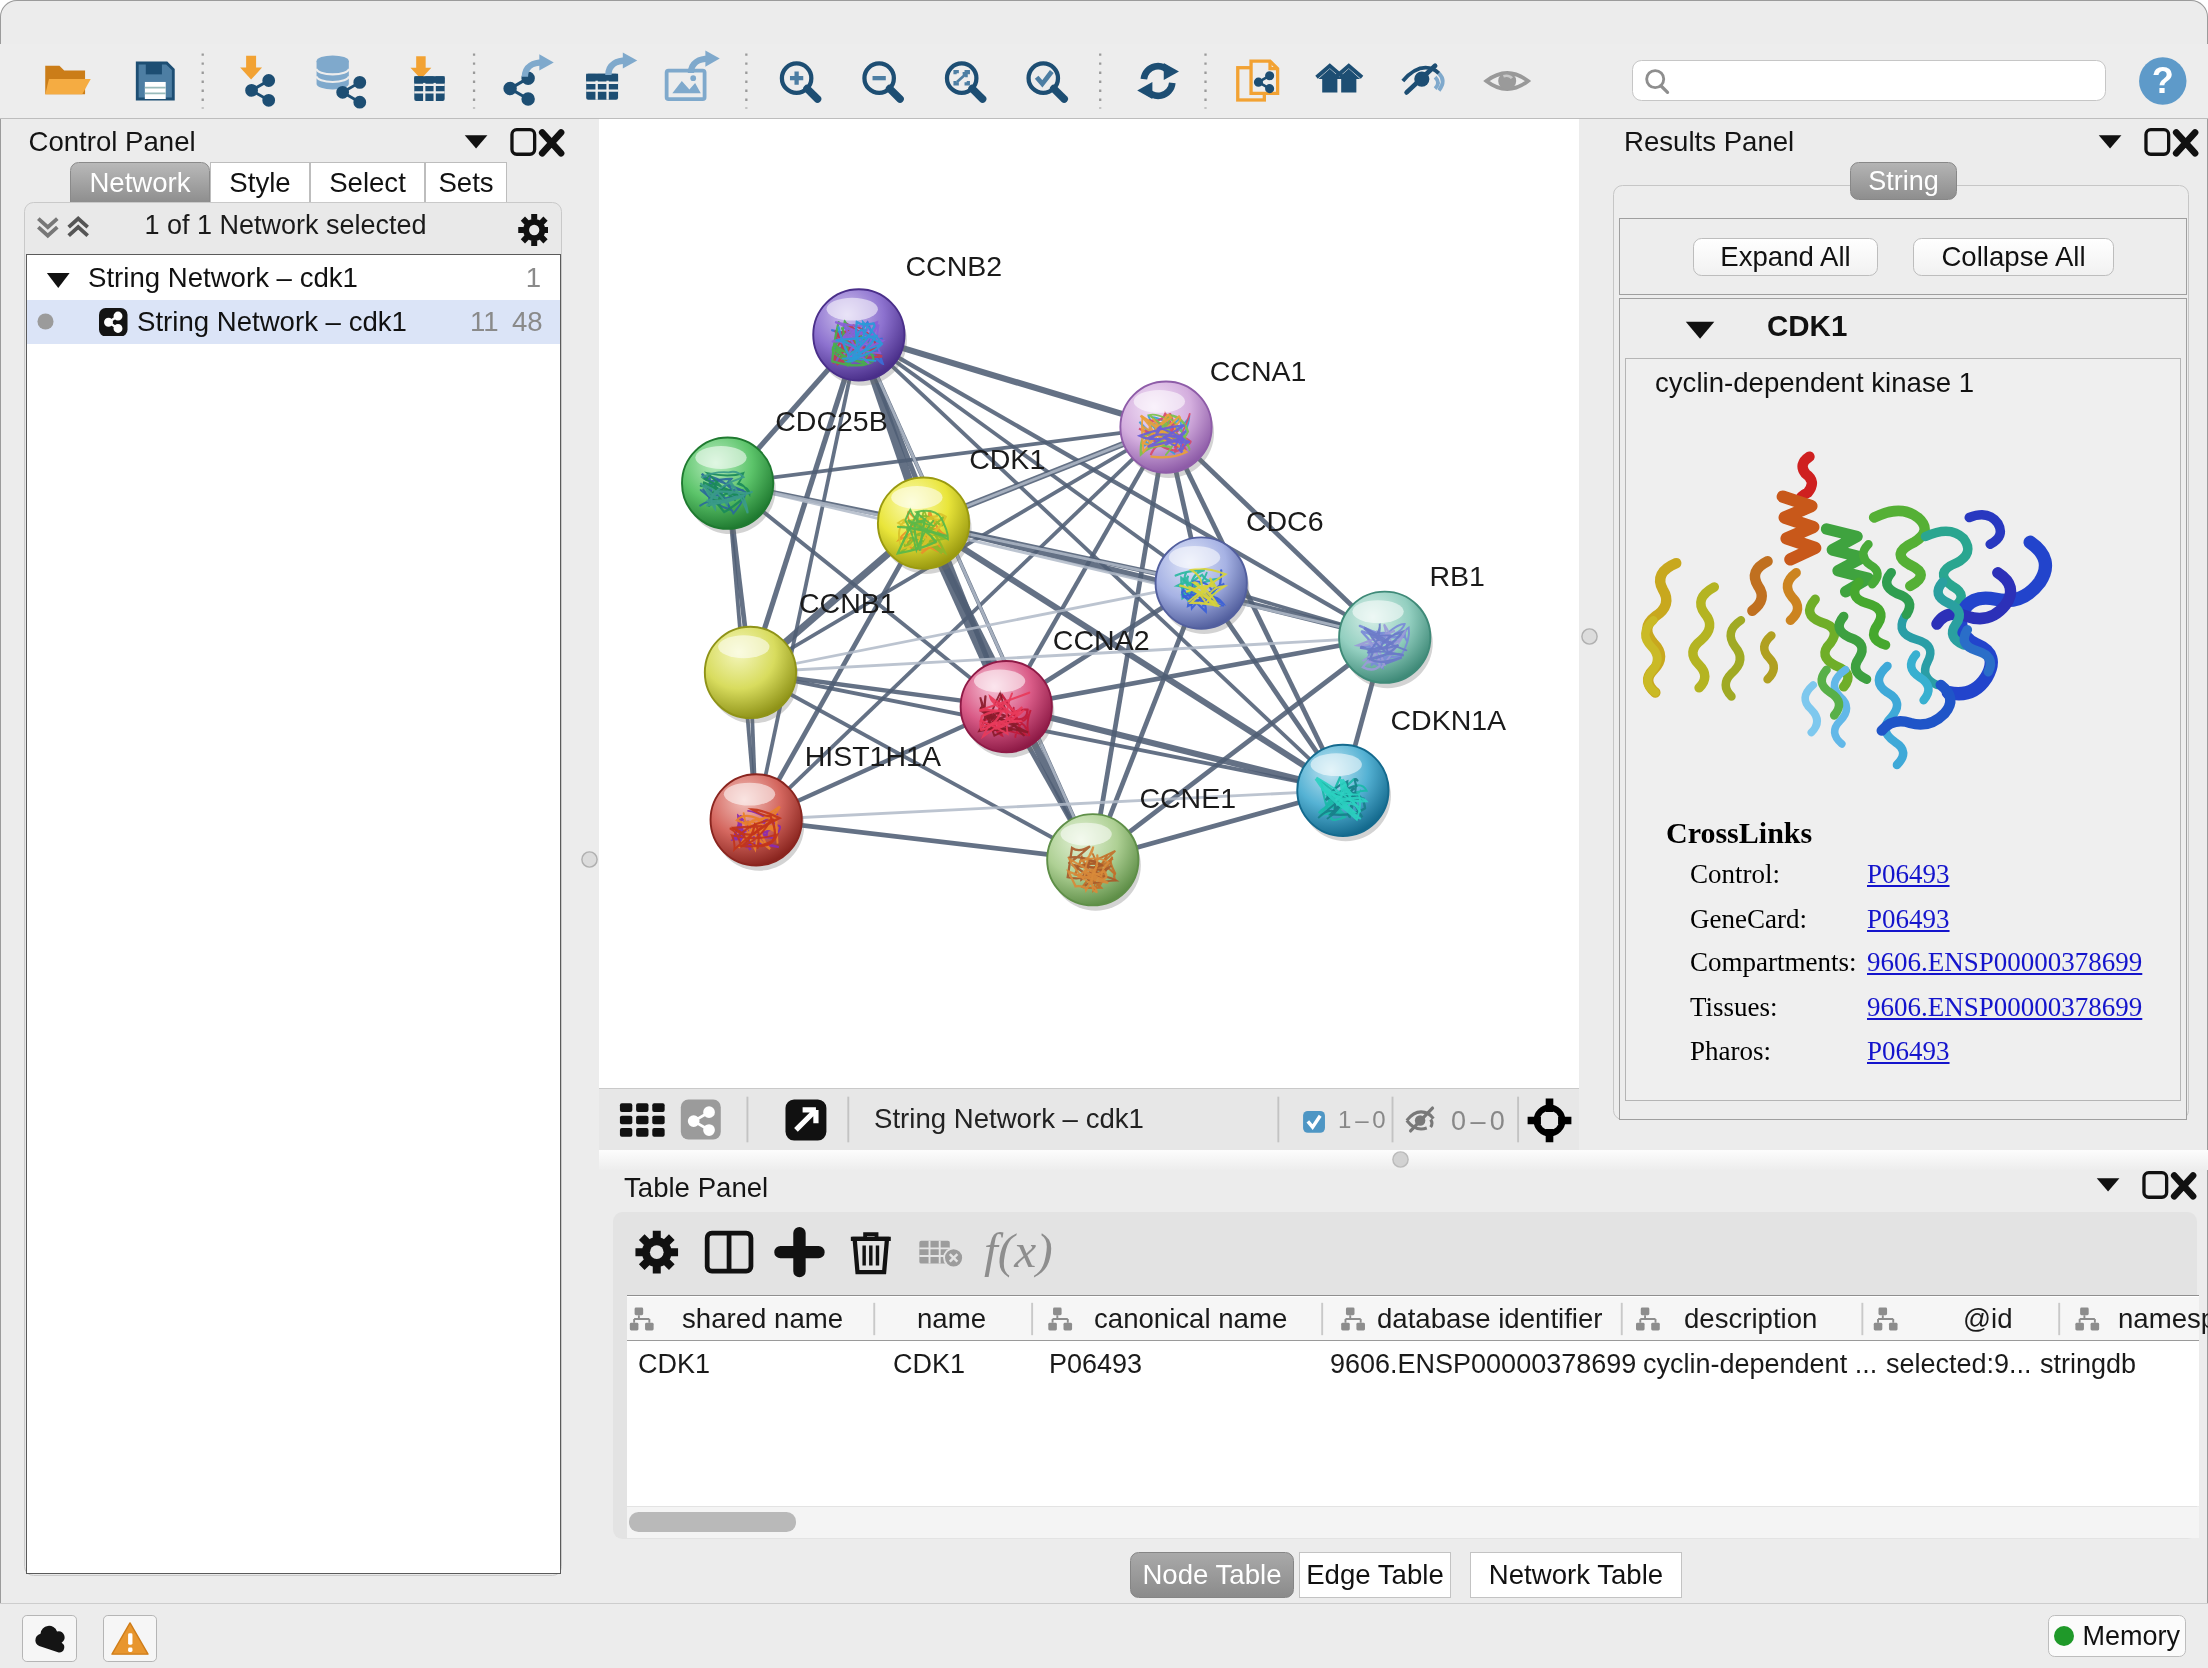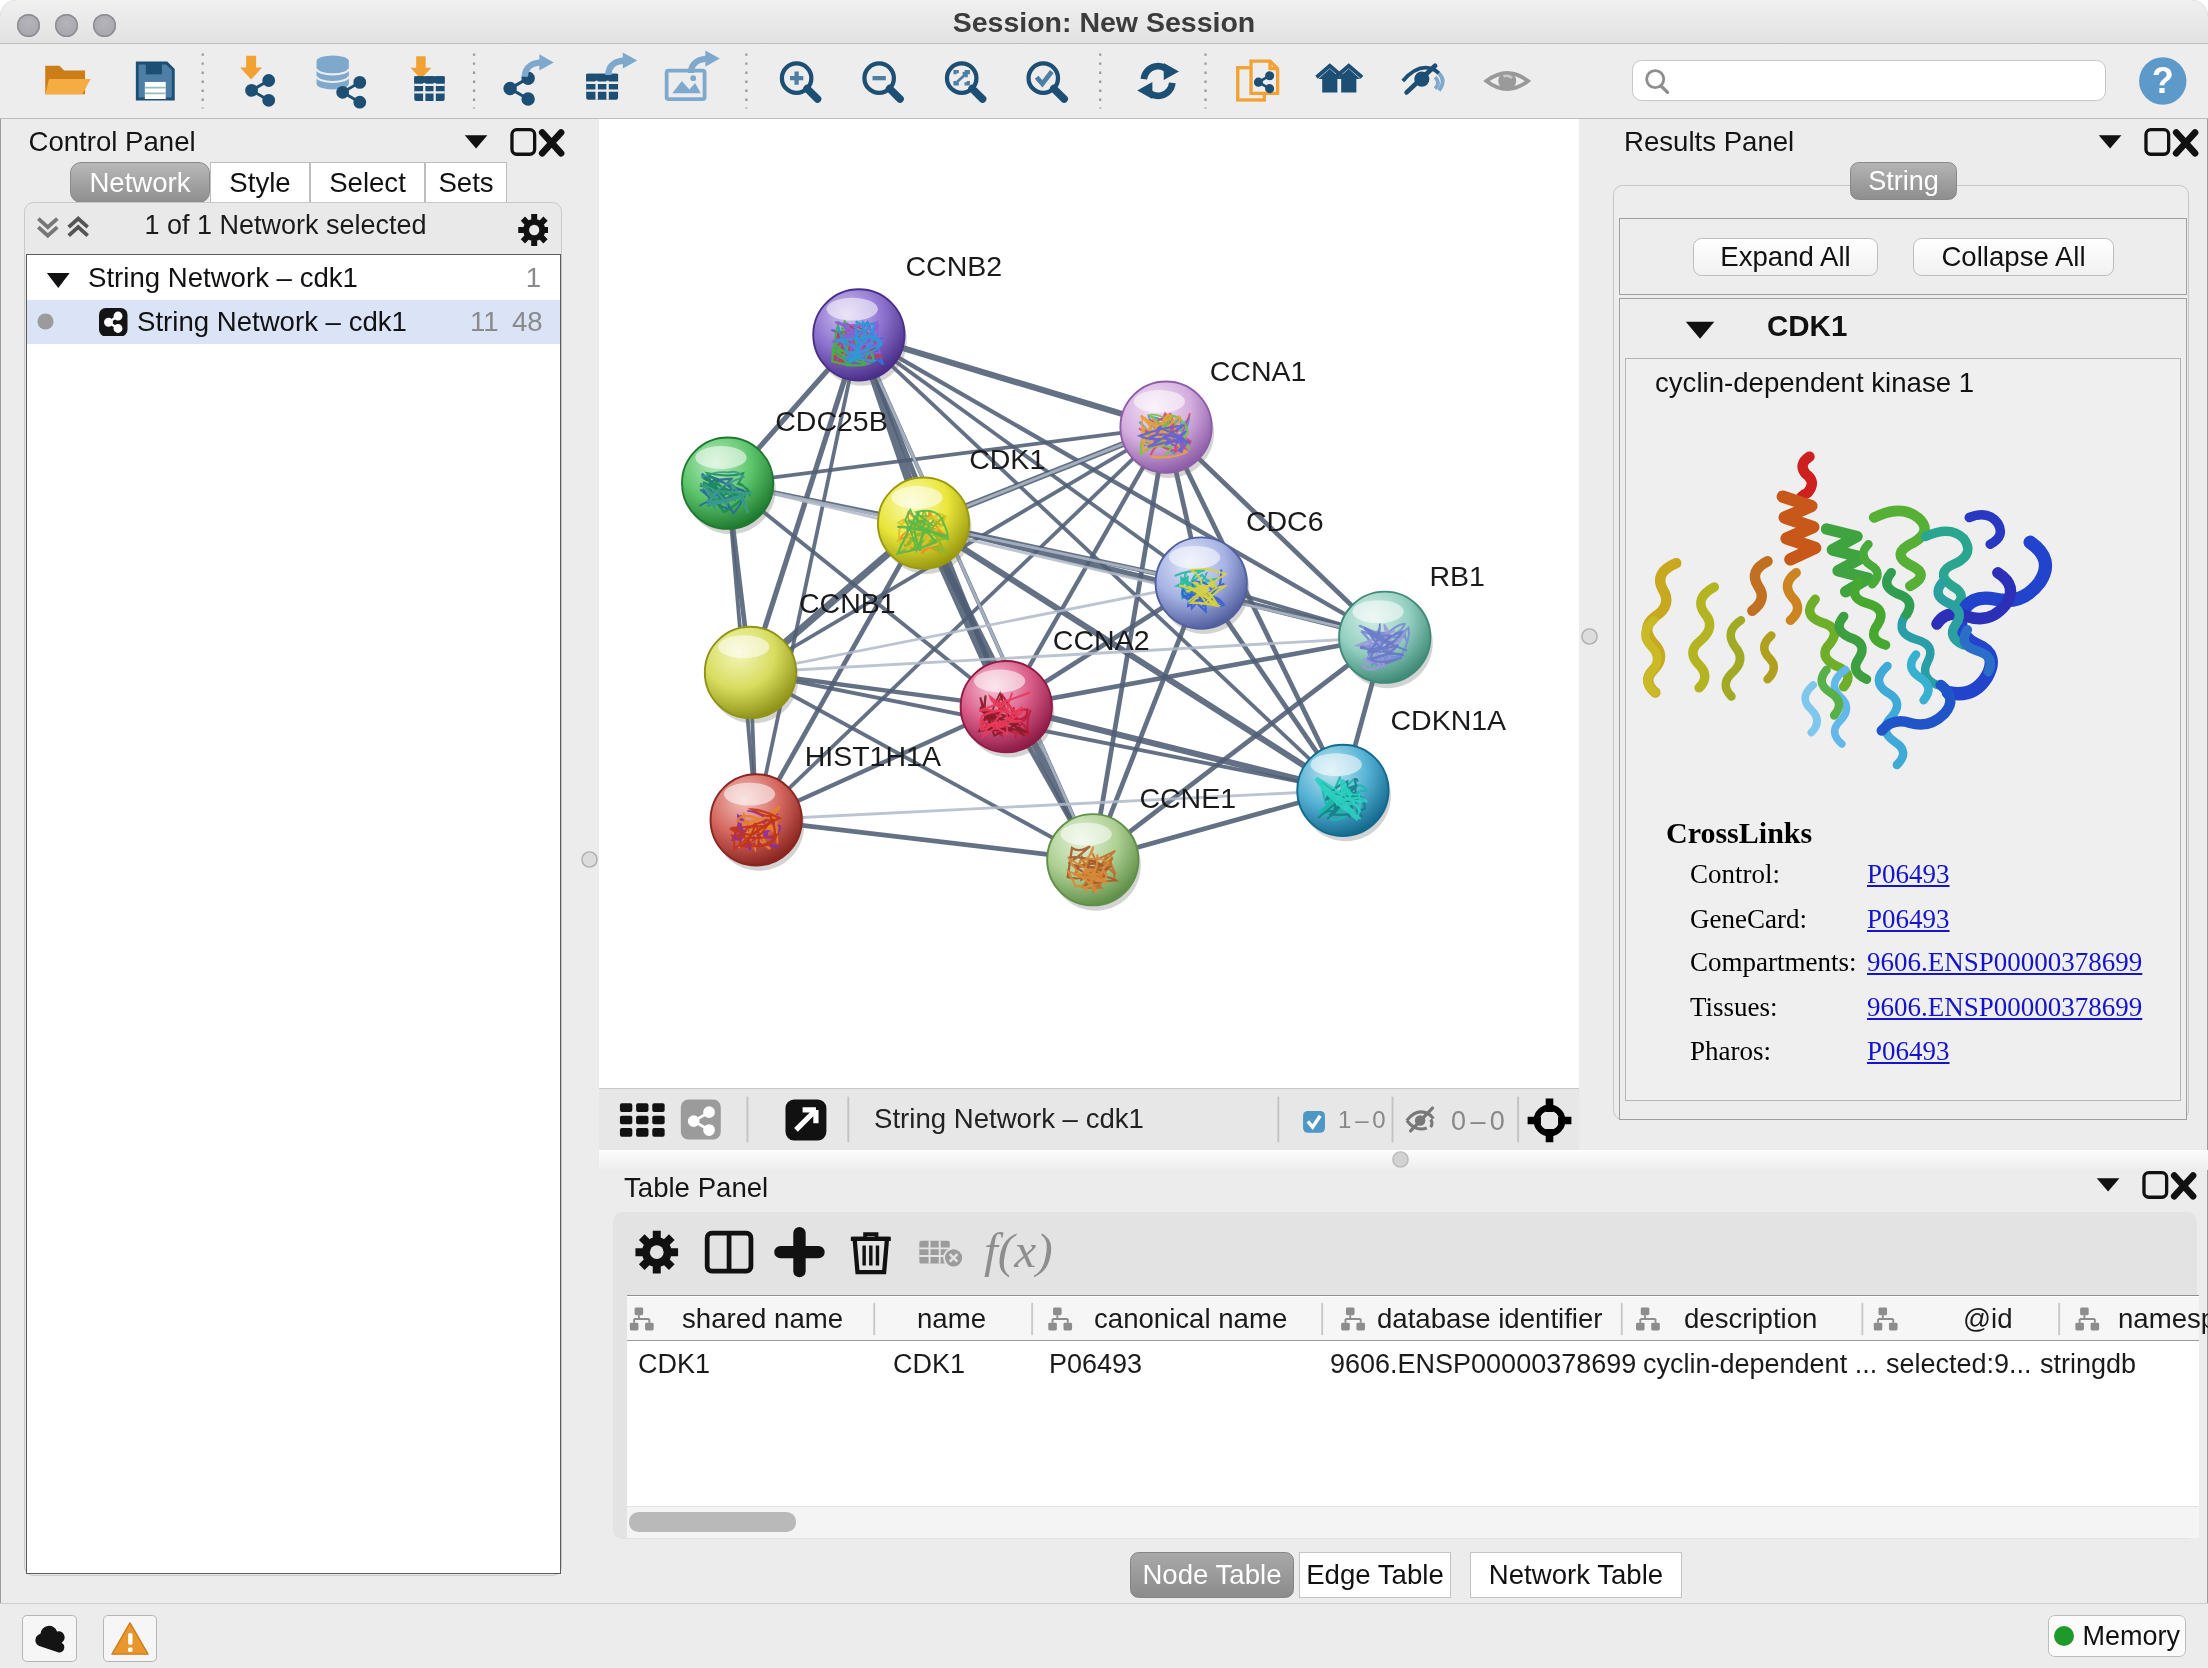--- a/index.html
+++ b/index.html
@@ -51,26 +51,20 @@
   .btab.sel{background:linear-gradient(#a9a9a9,#8b8b8b);color:#fff;border-color:#858585;border-radius:8.6px;}
   
   .statusbar{position:absolute;left:0;top:1603px;width:2208px;height:66px;background:#ececec;border-top:1px solid #cdcdcd;}
   .sbtn{position:absolute;box-sizing:border-box;background:#f6f6f6;border:1.9px solid #b5b5b5;border-radius:4.8px;}
   .membtn{position:absolute;left:2048px;top:1615px;width:138px;height:42px;background:#fbfbfb;border:1.9px solid #bdbdbd;border-radius:6.7px;box-sizing:border-box;font-size:27px;color:#111;}
 </style>
 </head>
 <body>
 <div class="window">
 
-  <div class="titlebar">
-    <div class="tl" style="left:17px;"></div>
-    <div class="tl" style="left:55px;"></div>
-    <div class="tl" style="left:93px;"></div>
-    <div class="title">Session: New Session</div>
-  </div>
 
   <div class="toolbar"></div>
   <svg id="tbicons" style="position:absolute;left:0;top:44px;z-index:2" width="2208" height="74" viewBox="0 0 2322 78">
 <line x1="211" y1="10" x2="211" y2="68" stroke="#9a9a9a" stroke-width="2.4" stroke-dasharray="2.5 7"></line>
 <line x1="497" y1="10" x2="497" y2="68" stroke="#9a9a9a" stroke-width="2.4" stroke-dasharray="2.5 7"></line>
 <line x1="784" y1="10" x2="784" y2="68" stroke="#9a9a9a" stroke-width="2.4" stroke-dasharray="2.5 7"></line>
 <line x1="1157" y1="10" x2="1157" y2="68" stroke="#9a9a9a" stroke-width="2.4" stroke-dasharray="2.5 7"></line>
 <line x1="1268" y1="10" x2="1268" y2="68" stroke="#9a9a9a" stroke-width="2.4" stroke-dasharray="2.5 7"></line>
 <g transform="translate(69,39)">
       <path d="M-24 -16 L-9 -16 L-4 -11 L18 -11 L18 14 L-24 14 Z" fill="#cb7d18"></path>
@@ -211,21 +205,21 @@
       </g>
 </svg>
   <div class="searchbox"></div>
 
   <div class="cp-title">Control Panel</div>
   <svg style="position:absolute;left:457px;top:124px;" width="109" height="34" viewBox="0 0 115 36">
     <path d="M8 12 L32 12 L20 26 Z" fill="#111"></path>
     <rect x="58" y="6" width="24" height="26" rx="5" fill="none" stroke="#111" stroke-width="3.5"></rect>
     <path d="M90 9 L110 31 M110 9 L90 31" stroke="#111" stroke-width="7" stroke-linecap="round"></path>
   </svg>
-  <div class="ptab sel" style="left:70px;top:162px;width:140px;border-radius:11px;">Network</div>
+  <div class="ptab sel" style="left:70px;top:162px;width:140px;">Network</div>
   <div class="ptab" style="left:210px;top:162px;width:100px;">Style</div>
   <div class="ptab" style="left:310px;top:162px;width:115px;">Select</div>
   <div class="ptab" style="left:425px;top:162px;width:82px;">Sets</div>
   <div class="cp-box"></div>
   <div class="cp-sel-label">1 of 1 Network selected</div>
   <svg style="position:absolute;left:34px;top:211px;" width="514" height="38" viewBox="0 0 540 40">
     <g stroke="#777" stroke-width="4" fill="none">
       <path d="M4 8 L14 17 L24 8 M4 17 L14 26 L24 17"></path>
       <path d="M36 26 L46 17 L56 26 M36 17 L46 8 L56 17" stroke="#555"></path>
     </g>

